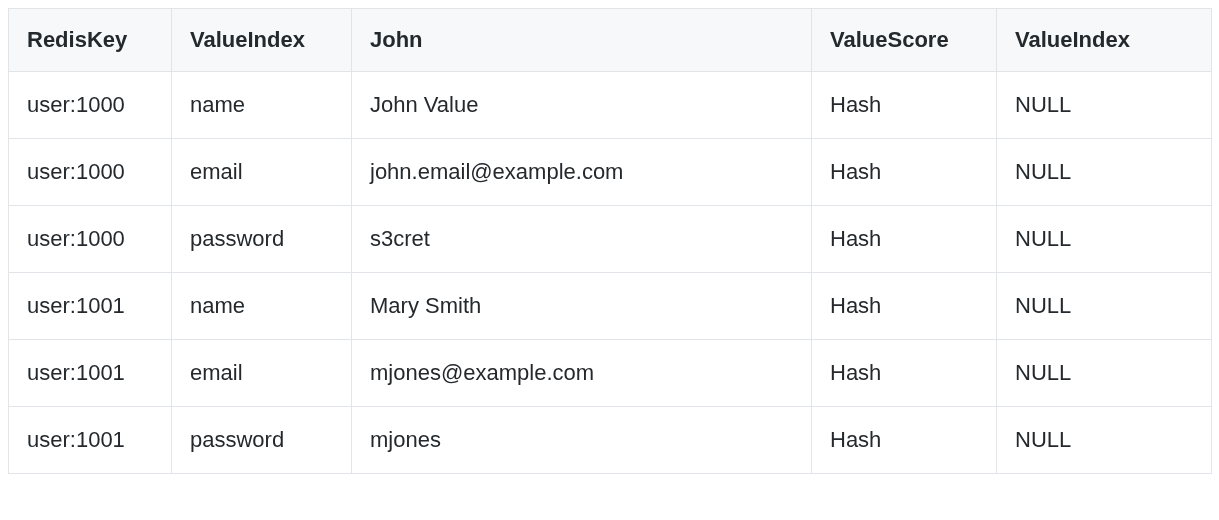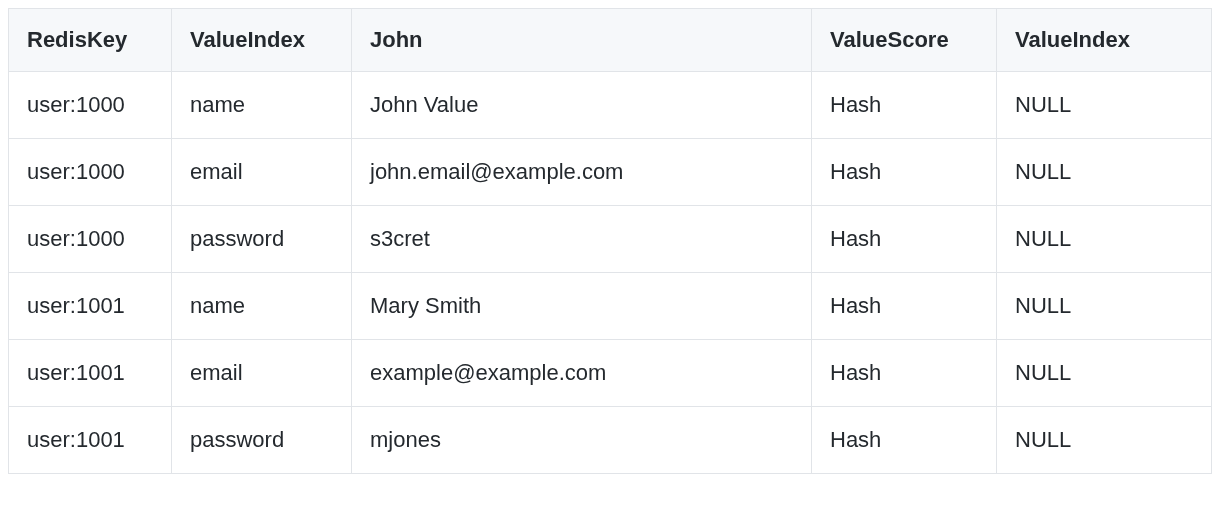--- a/index.html
+++ b/index.html
@@ -84,21 +84,21 @@
     <tr>
       <td>user:1001</td>
       <td>name</td>
       <td>Mary Smith</td>
       <td>Hash</td>
       <td>NULL</td>
     </tr>
     <tr>
       <td>user:1001</td>
       <td>email</td>
-      <td>example@example.com</td>
+      <td>mjones@example.com</td>
       <td>Hash</td>
       <td>NULL</td>
     </tr>
     <tr>
       <td>user:1001</td>
       <td>password</td>
       <td>mjones</td>
       <td>Hash</td>
       <td>NULL</td>
     </tr>

